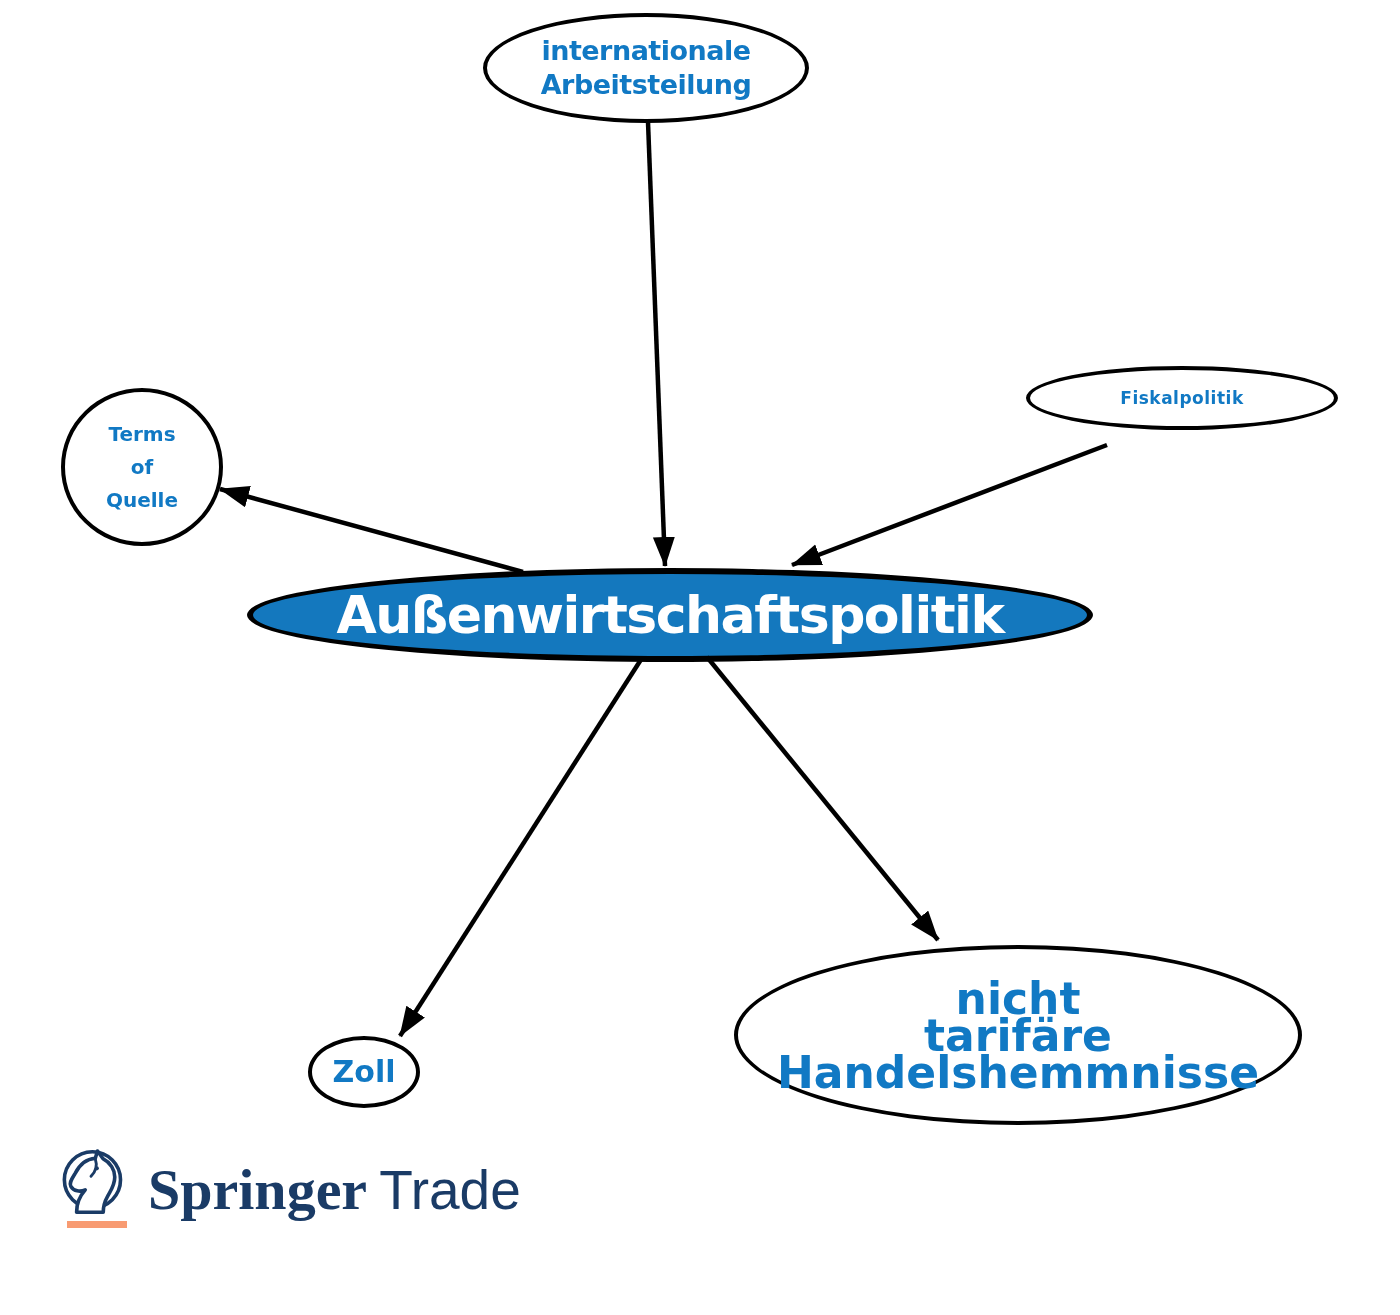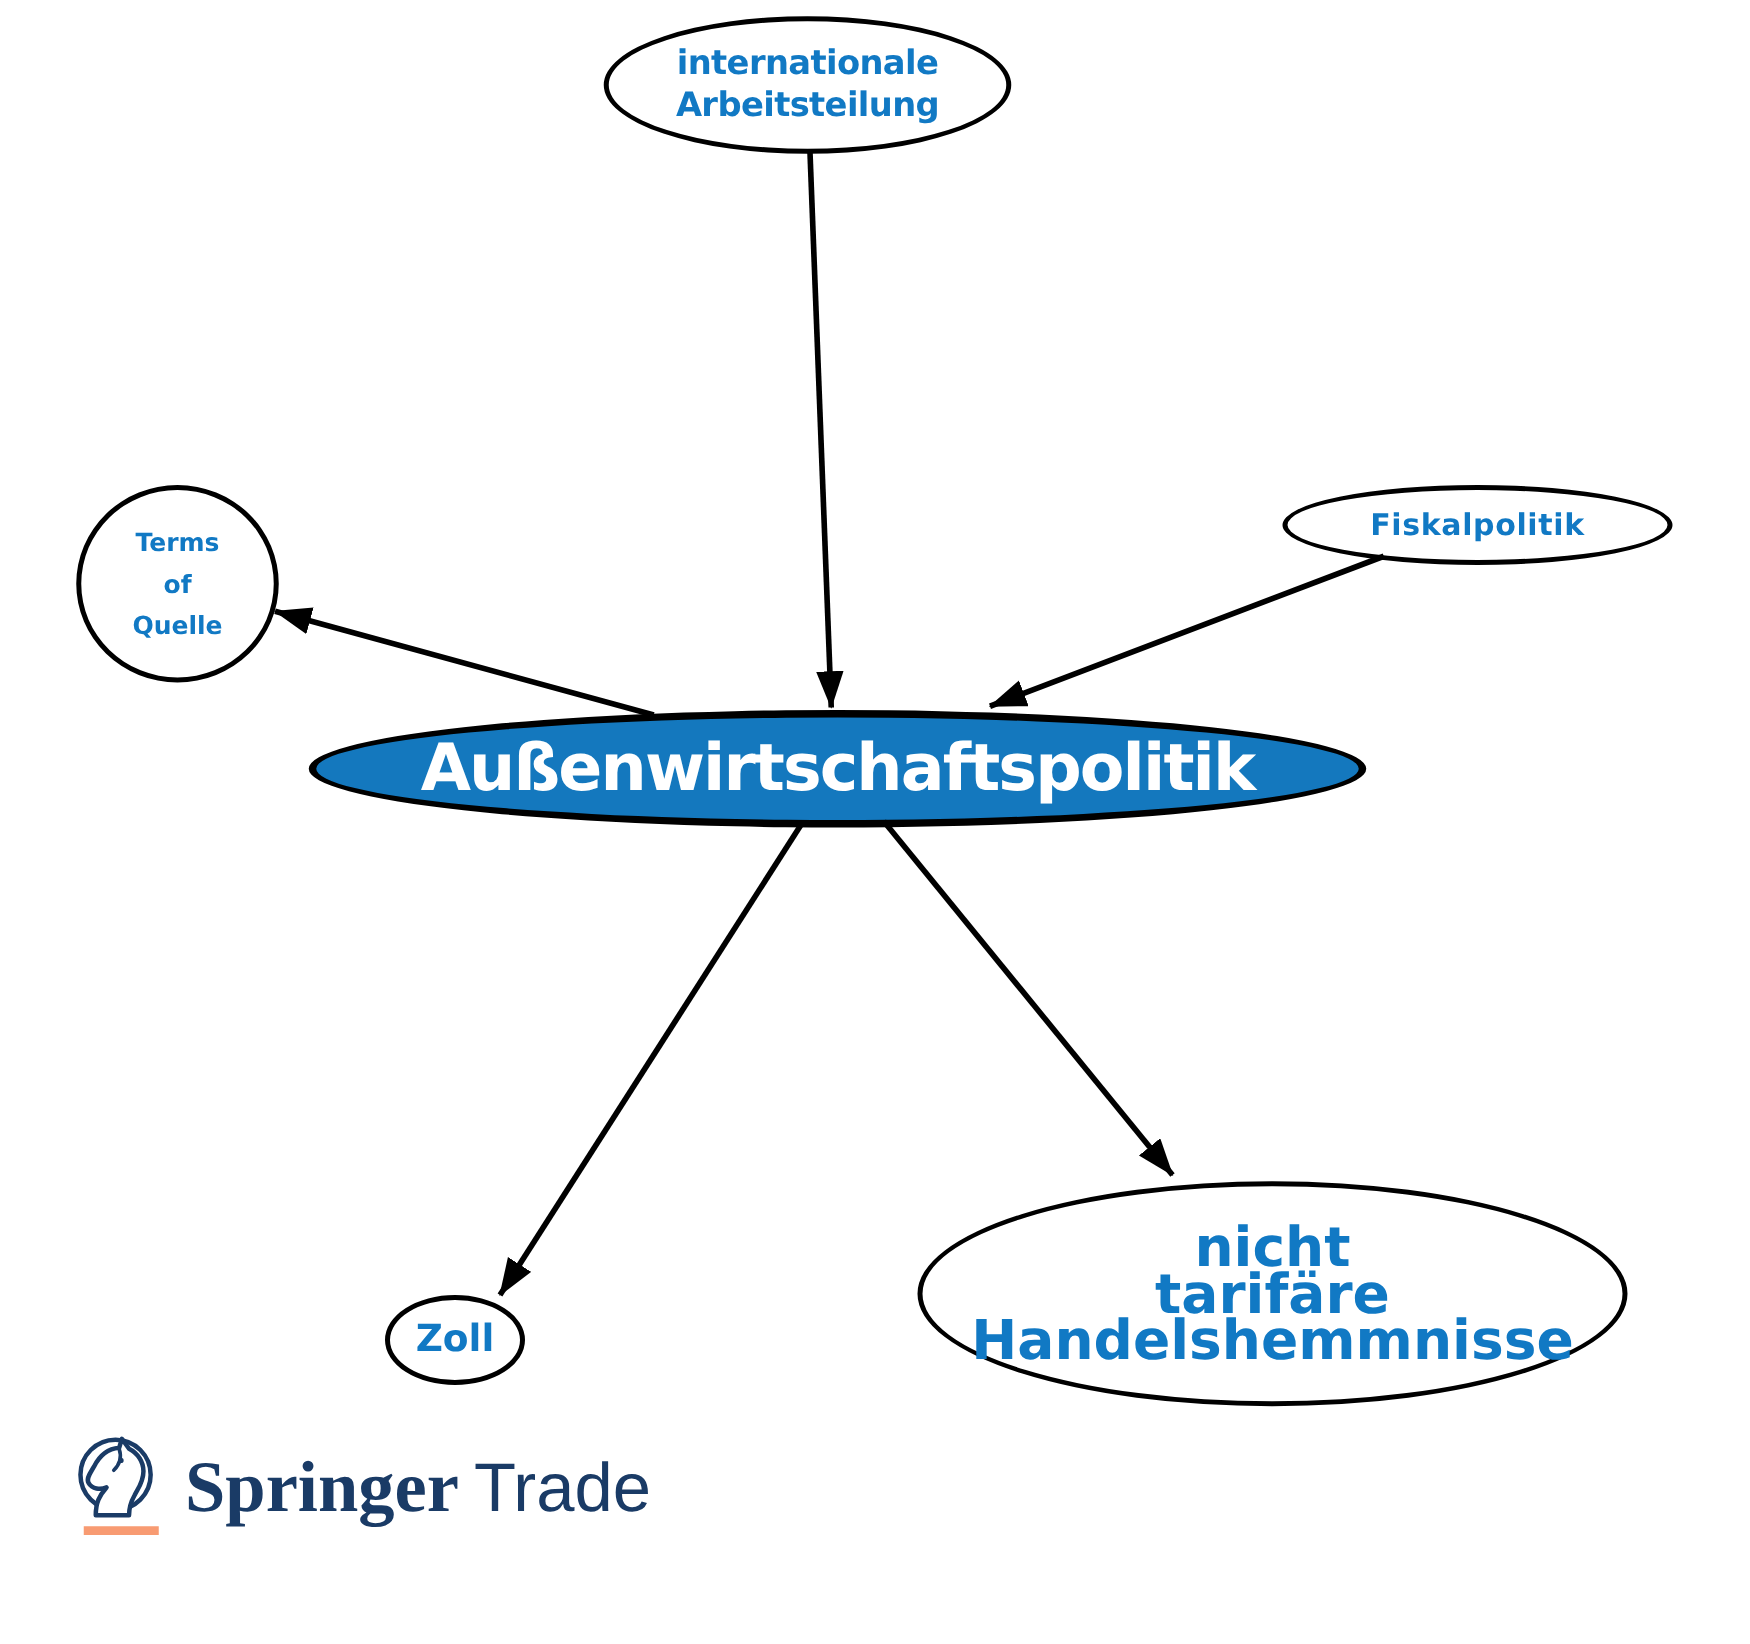--- a/index.html
+++ b/index.html
@@ -9,21 +9,21 @@
   }
   
   .node{
     position:absolute;box-sizing:border-box;
     border:4px solid #000;border-radius:50%;
     display:flex;flex-direction:column;align-items:center;justify-content:center;
     text-align:left;background:#fff;color:#1179c4;font-weight:bold;
   }
   .node .line{display:block;}
   .node-arbeitsteilung{left:483px;top:13px;width:326px;height:110px;font-size:27px;line-height:34px;letter-spacing:-0.5px;}
-  .node-fiskalpolitik{left:1026px;top:388px;width:312px;height:64px;font-size:24px;line-height:30px;letter-spacing:0.5px;}
+  .node-fiskalpolitik{left:1026px;top:366px;width:312px;height:64px;font-size:17px;line-height:30px;letter-spacing:0.5px;}
   .node-terms{left:61px;top:388px;width:162px;height:158px;font-size:20px;line-height:33px;}
   .node-central{
     left:247px;top:568px;width:846px;height:94px;
     background:#1478be;color:#ffffff;border-width:6px;
     font-size:52px;line-height:48px;letter-spacing:-1.5px;
   }
   .node-zoll{left:308px;top:1036px;width:112px;height:72px;font-size:30px;line-height:34px;}
   .node-handels{left:734px;top:945px;width:568px;height:180px;font-size:44px;line-height:37px;}
   
   .edges{position:absolute;left:0;top:0;width:1400px;height:1315px;pointer-events:none;}

